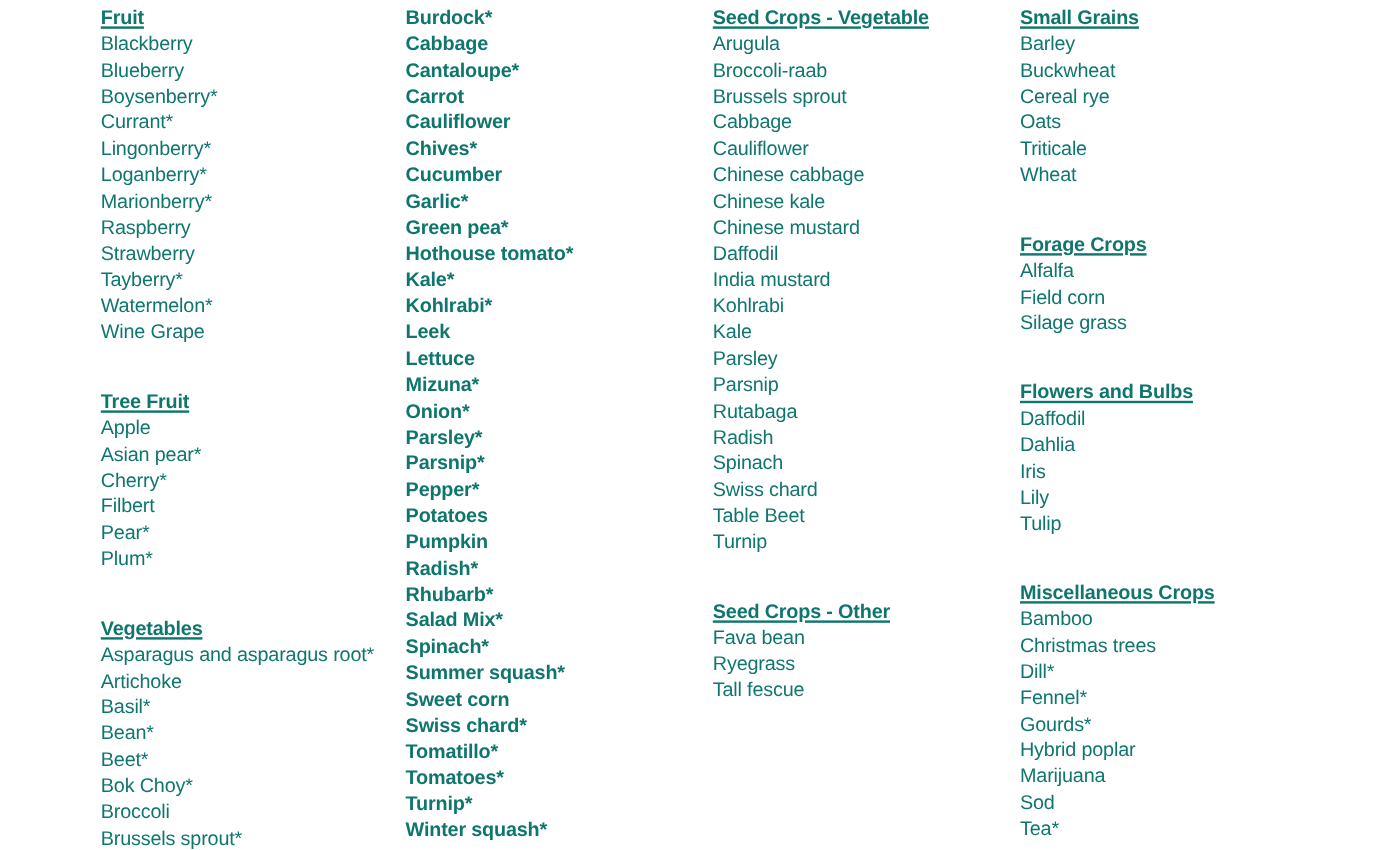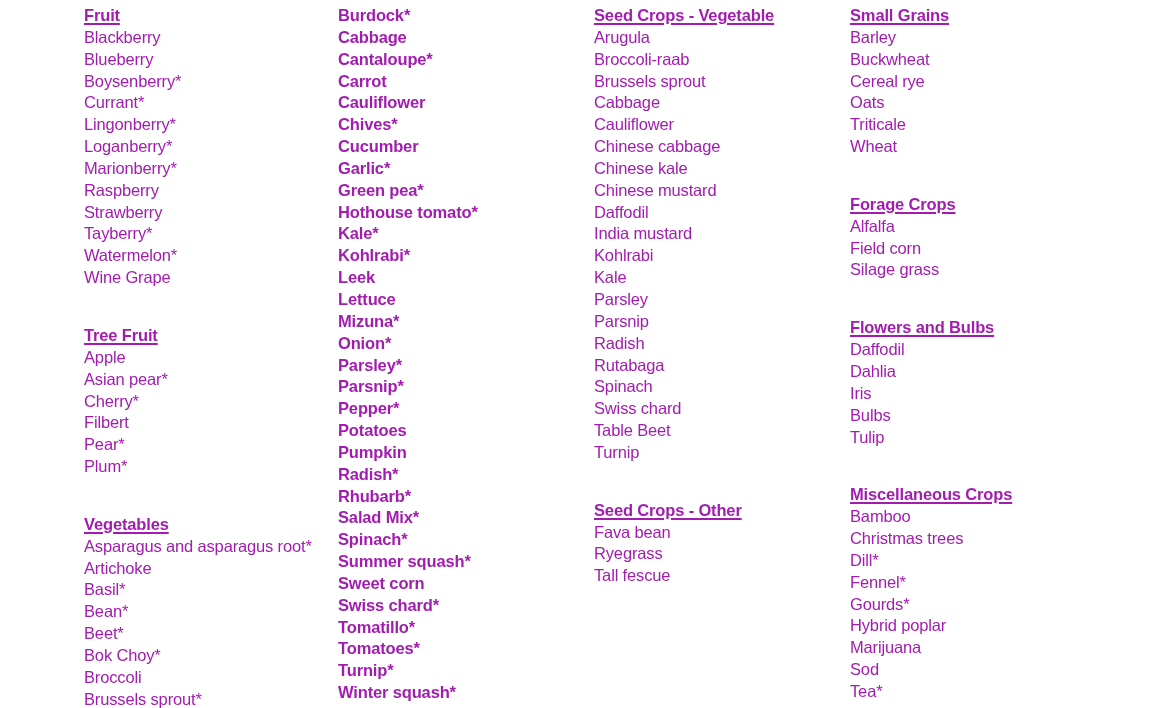--- a/index.html
+++ b/index.html
@@ -34,21 +34,21 @@
   .heading {
     font-weight: bold;
     text-decoration: underline;
     text-decoration-thickness: 2px;
     text-underline-offset: 2px;
   }
 </style>
 </head>
 <body>
 
-<div class="page" style="background: rgb(255, 255, 255); color: #a21caf;">
+<div class="page" style="background: rgb(255, 255, 255); color: #0f766e;">
   <div class="col col-1">
       <div class="block">
         <div class="heading">Fruit</div>
         <div class="item">Blackberry</div>
         <div class="item">Blueberry</div>
         <div class="item">Boysenberry*</div>
         <div class="item">Currant*</div>
         <div class="item">Lingonberry*</div>
         <div class="item">Loganberry*</div>
         <div class="item">Marionberry*</div>
@@ -125,22 +125,22 @@
         <div class="item">Cauliflower</div>
         <div class="item">Chinese cabbage</div>
         <div class="item">Chinese kale</div>
         <div class="item">Chinese mustard</div>
         <div class="item">Daffodil</div>
         <div class="item">India mustard</div>
         <div class="item">Kohlrabi</div>
         <div class="item">Kale</div>
         <div class="item">Parsley</div>
         <div class="item">Parsnip</div>
+        <div class="item">Rutabaga</div>
         <div class="item">Radish</div>
-        <div class="item">Rutabaga</div>
         <div class="item">Spinach</div>
         <div class="item">Swiss chard</div>
         <div class="item">Table Beet</div>
         <div class="item">Turnip</div>
       </div>
       <div class="block">
         <div class="heading">Seed Crops - Other</div>
         <div class="item">Fava bean</div>
         <div class="item">Ryegrass</div>
         <div class="item">Tall fescue</div>
@@ -160,21 +160,21 @@
         <div class="heading">Forage Crops</div>
         <div class="item">Alfalfa</div>
         <div class="item">Field corn</div>
         <div class="item">Silage grass</div>
       </div>
       <div class="block">
         <div class="heading">Flowers and Bulbs</div>
         <div class="item">Daffodil</div>
         <div class="item">Dahlia</div>
         <div class="item">Iris</div>
-        <div class="item">Bulbs</div>
+        <div class="item">Lily</div>
         <div class="item">Tulip</div>
       </div>
       <div class="block">
         <div class="heading">Miscellaneous Crops</div>
         <div class="item">Bamboo</div>
         <div class="item">Christmas trees</div>
         <div class="item">Dill*</div>
         <div class="item">Fennel*</div>
         <div class="item">Gourds*</div>
         <div class="item">Hybrid poplar</div>

